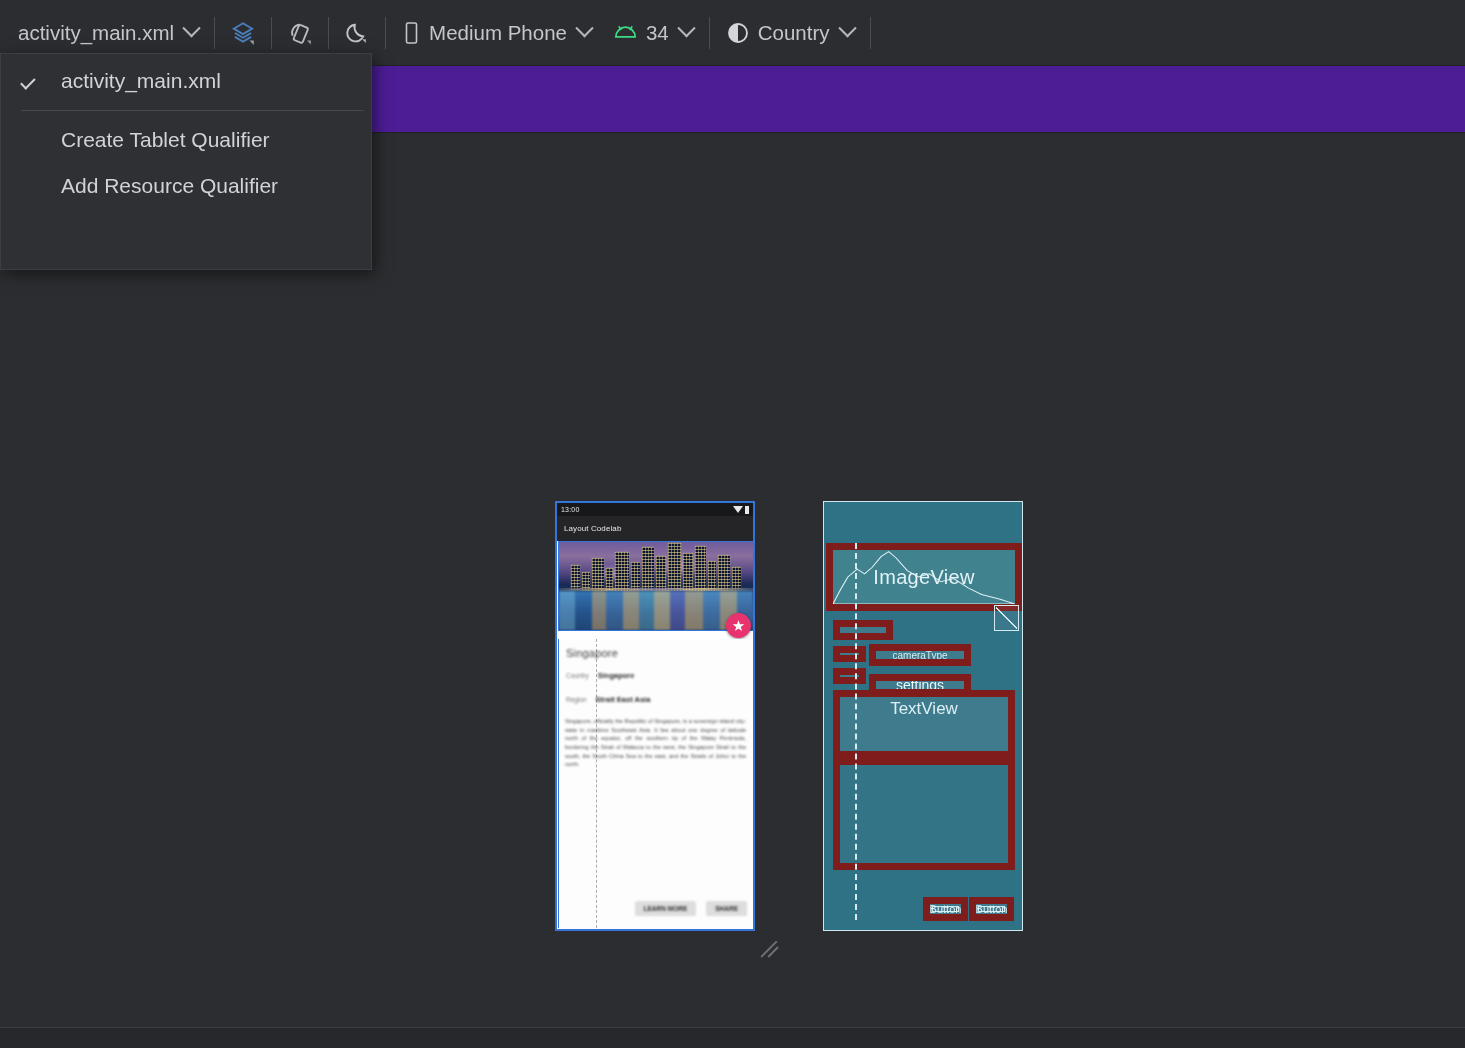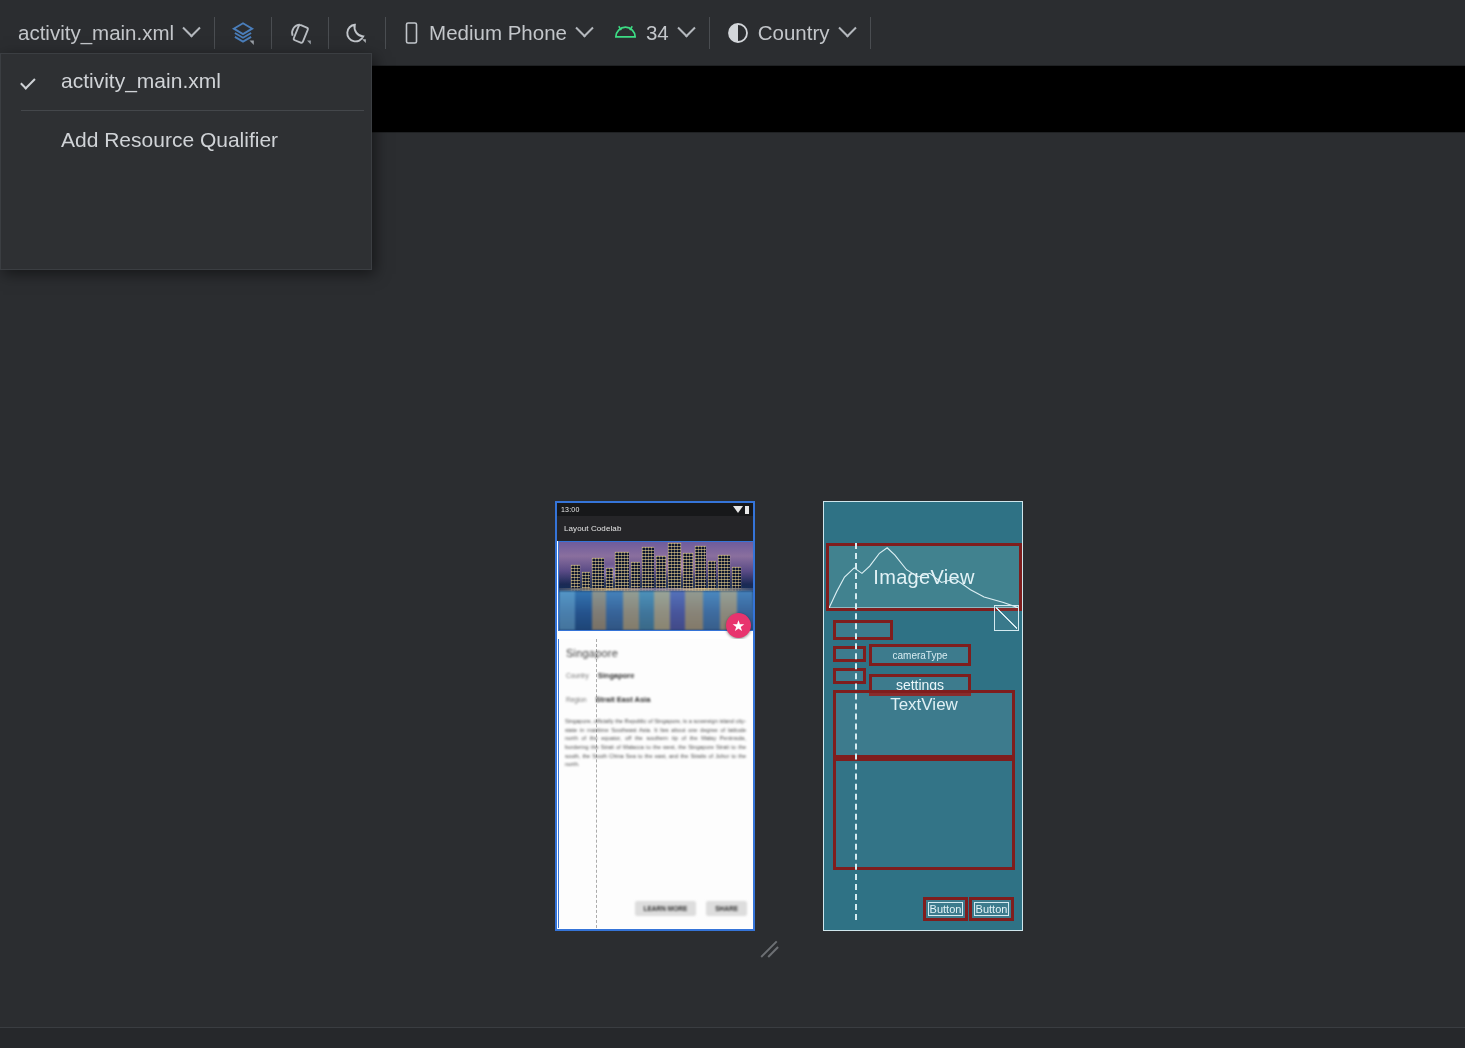--- a/index.html
+++ b/index.html
@@ -35,21 +35,21 @@
   }
   .icn { display: flex; align-items: center; justify-content: center; flex: none; }
   .tb-icon-btn {
     width: 46px; height: 46px; display: flex; align-items: center; justify-content: center;
     cursor: default;
   }
 
   
   #editor-area {
     position: absolute; left: 0; top: 66px; width: 1465px; height: 961px;
-    background: #000000;
+    background: #4c1d95;
   }
   #design-surface {
     position: absolute; left: 0; top: 67px; width: 1465px; height: 894px;
     background: #2b2d30;
   }
   #surface-divider {
     position: absolute; left: 0; top: 66px; width: 1465px; height: 1px;
     background: #1f2123;
   }
   #bottom-divider {
@@ -177,21 +177,21 @@
   #resize-handle span:nth-child(1){ left:3px; top:20px; transform: rotate(-45deg); }
   #resize-handle span:nth-child(2){ left:10px; top:20px; transform: rotate(-45deg); width:14px; }
 
   
   #blueprint {
     position: absolute; left: 823px; top: 368px; width: 200px; height: 430px;
     background: #2f7285; border: 1px solid #cfe6ec;
   }
   #bp-status { position: absolute; left:0; top:0; width:100%; height:41px; background:#2f7285; }
   .bp-box {
-    position: absolute; border: 3px solid #7f1d1d; background: rgba(255,255,255,.07);
+    position: absolute; border: 7px solid #7f1d1d; background: rgba(255,255,255,.07);
     color: #e3f3f7; display: flex; align-items: center; justify-content: center;
     font-size: 10px; overflow: hidden; white-space: nowrap;
   }
   #bp-image {
     left: 2px; top: 41px; width: 196px; height: 68px;
     background: #41828f; font-size: 20px; color: #e2f2f6; letter-spacing: .3px;
   }
   #bp-mountain { position: absolute; left:0; top:0; width:100%; height:100%; }
   #bp-img-badge {
     position: absolute; left: 170px; top: 103px; width: 25px; height: 26px;
@@ -443,15 +443,18 @@
 <div id="bottom-divider"></div>
 <div id="bottom-strip"></div>
 
 <div id="menu-popup">
   <div class="menu-item">
     <span class="check-mark"></span>
     <span>activity_main.xml</span>
   </div>
   <div class="menu-sep"></div>
   <div class="menu-item">
+    <span>Create Tablet Qualifier</span>
+  </div>
+  <div class="menu-item">
     <span>Add Resource Qualifier</span>
   </div>
 </div>
 
 </body></html>

